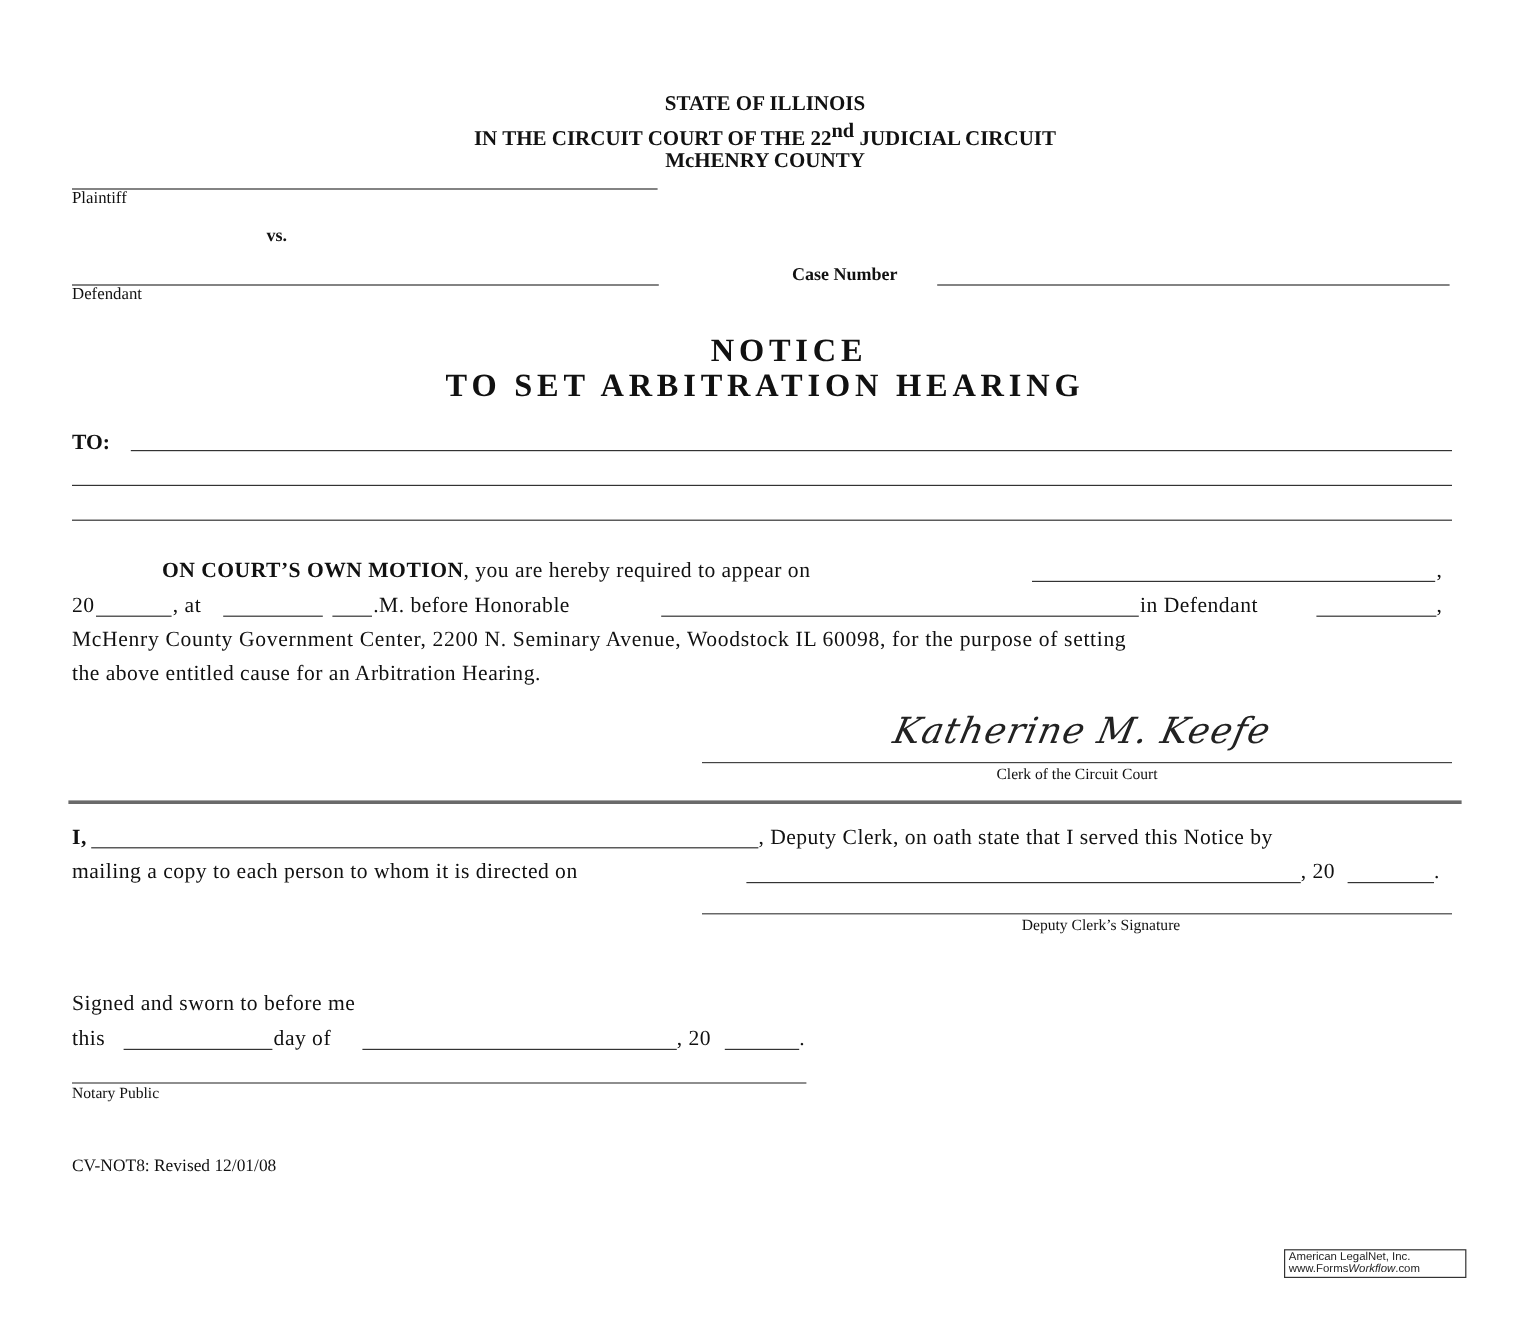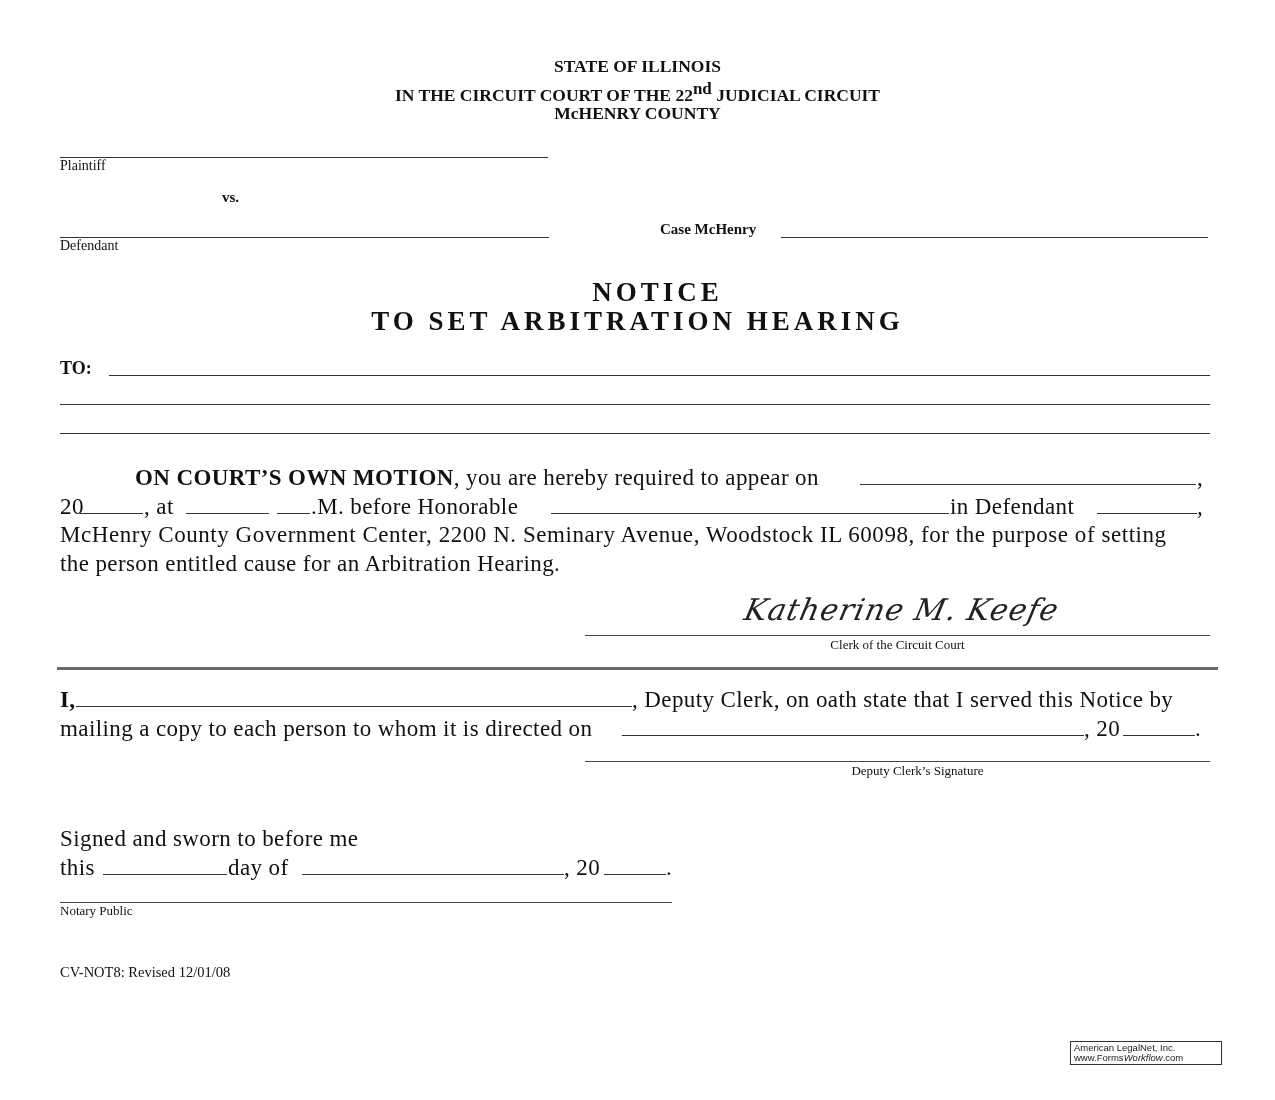--- a/index.html
+++ b/index.html
@@ -1,46 +1,46 @@
 <!DOCTYPE html>
 <html><head>
   <meta charset="utf-8">
   <style>
     * { box-sizing: border-box; margin: 0; padding: 0; }
     html, body { width: 1275px; height: 1100px; background: #ffffff; overflow: hidden; }
     body { position: relative; font-family: "Liberation Serif", "DejaVu Serif", serif; color: #111; }
     .abs { position: absolute; white-space: nowrap; }
-    .hdr { left: 0; width: 1275px; text-align: center; font-weight: bold; font-size: 17.5px; }
+    .hdr { left: 0; width: 1275px; text-align: center; font-weight: bold; font-size: 17.5px; margin-top: 20px; }
     .hdr sup { font-size: 17px; vertical-align: 7px; }
     .rule { position: absolute; height: 0; border-top: 1px solid #333; }
     .rule.dashed { border-top: 1px solid #444; }
     .small-label { font-size: 13px; }
     .title1 { left: 0; width: 1275px; text-align: center; font-weight: bold; font-size: 27px; letter-spacing: 4px; }
-    .body-line { font-size: 23px; letter-spacing: 0.4px; }
+    .body-line { font-size: 18px; letter-spacing: 0.4px; }
     .bold { font-weight: bold; }
     .divider { position: absolute; left: 57px; width: 1161px; top: 667px; height: 3px; background: #6a6a6a; }
     .signature { font-family: "DejaVu Serif", serif; font-style: italic; font-size: 30px; color: #222; letter-spacing: 1px; transform: skewX(-12deg); }
     .credit-box { position: absolute; left: 1070px; top: 1041px; width: 152px; height: 24px; border: 1px solid #333; font-family: "Liberation Sans", "DejaVu Sans", sans-serif; font-size: 9.5px; line-height: 10px; padding: 1px 3px; color: #222; }
     .credit-box .it { font-style: italic; }
   </style>
 </head>
 <body>
 
 <div class="abs hdr" style="top:56px;">STATE OF ILLINOIS</div>
 <div class="abs hdr" style="top:79px;"><span>IN THE CIRCUIT COURT OF THE 22</span><sup>nd</sup><span> JUDICIAL CIRCUIT</span></div>
 <div class="abs hdr" style="top:103px;">McHENRY COUNTY</div>
 
 <div class="rule" style="left:60px; width:488px; top:157px;"></div>
 <div class="abs small-label" style="left:60px; top:158px; font-size:14px;">Plaintiff</div>
 <div class="abs bold" style="left:222px; top:189px; font-size:15px;">vs.</div>
 
 <div class="rule" style="left:60px; width:489px; top:237px;"></div>
 <div class="abs small-label" style="left:60px; top:238px; font-size:14px;">Defendant</div>
 
-<div class="abs bold" style="left:660px; top:221px; font-size:15px;">Case McHenry</div>
+<div class="abs bold" style="left:660px; top:221px; font-size:15px;">Case Number</div>
 <div class="rule" style="left:781px; width:427px; top:237px;"></div>
 
 <div class="abs title1" style="top:277px;padding-left:40px;">NOTICE</div>
 <div class="abs title1" style="top:306px;">TO SET ARBITRATION HEARING</div>
 
 <div class="abs bold" style="left:60px; top:358px; font-size:18px;">TO:</div>
 <div class="rule" style="left:109px; width:1101px; top:375px;"></div>
 <div class="rule" style="left:60px; width:1150px; top:404px;"></div>
 <div class="rule" style="left:60px; width:1150px; top:433px;"></div>
 
@@ -55,21 +55,21 @@
 <div class="abs body-line" style="left:144px; top:494px;">, at </div>
 <div class="rule" style="left:186px; width:83px; top:513px;"></div>
 <div class="rule" style="left:277px; width:33px; top:513px;"></div>
 <div class="abs body-line" style="left:311px; top:494px;">.M. before Honorable </div>
 <div class="rule" style="left:551px; width:398px; top:513px;"></div>
 <div class="abs body-line" style="left:950px; top:494px;"> in Defendant </div>
 <div class="rule" style="left:1097px; width:100px; top:513px;"></div>
 <div class="abs body-line" style="left:1197px; top:494px;">,</div>
 
 <div class="abs body-line" style="left:60px; top:522px; letter-spacing:0.55px;">McHenry County Government Center, 2200 N. Seminary Avenue, Woodstock IL 60098, for the purpose of setting</div>
-<div class="abs body-line" style="left:60px; top:551px;">the person entitled cause for an Arbitration Hearing.</div>
+<div class="abs body-line" style="left:60px; top:551px;">the above entitled cause for an Arbitration Hearing.</div>
 
 <div class="abs signature" style="left:745px; top:592px;">Katherine M. Keefe</div>
 <div class="rule dashed" style="left:585px; width:625px; top:635px;"></div>
 <div class="abs small-label" style="left:585px; width:625px; text-align:center; top:637px;">Clerk of the Circuit Court</div>
 
 <div class="divider"></div>
 
 <div class="abs body-line bold" style="left:60px; top:687px;">I, </div>
 <div class="rule" style="left:76px; width:556px; top:706px;"></div>
 <div class="abs body-line" style="left:632px; top:687px;">, Deputy Clerk, on oath state that I served this Notice by</div>

